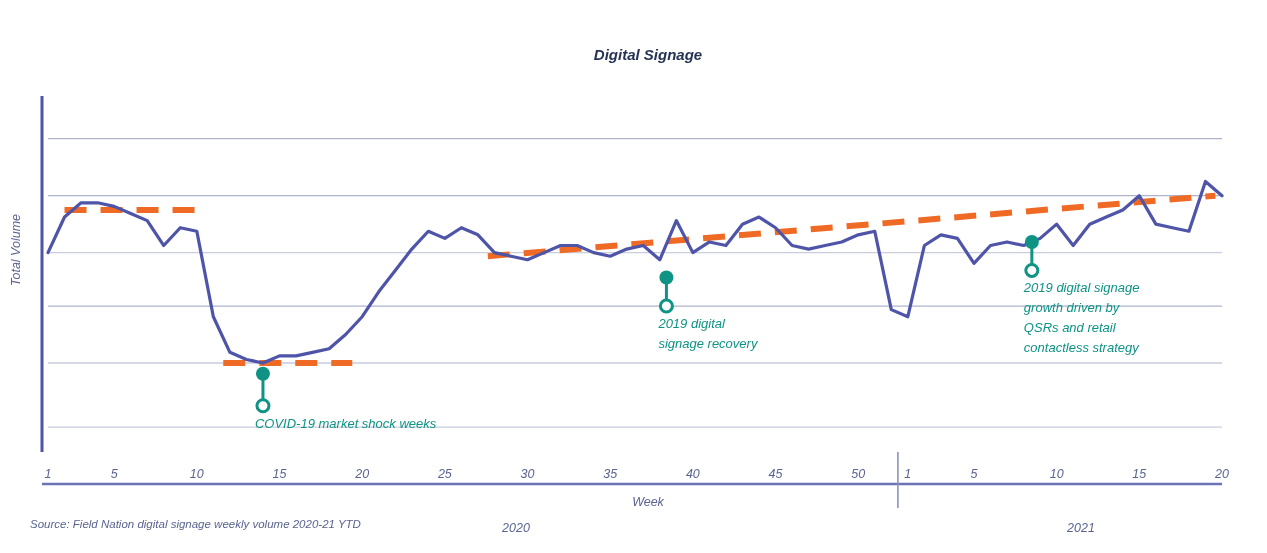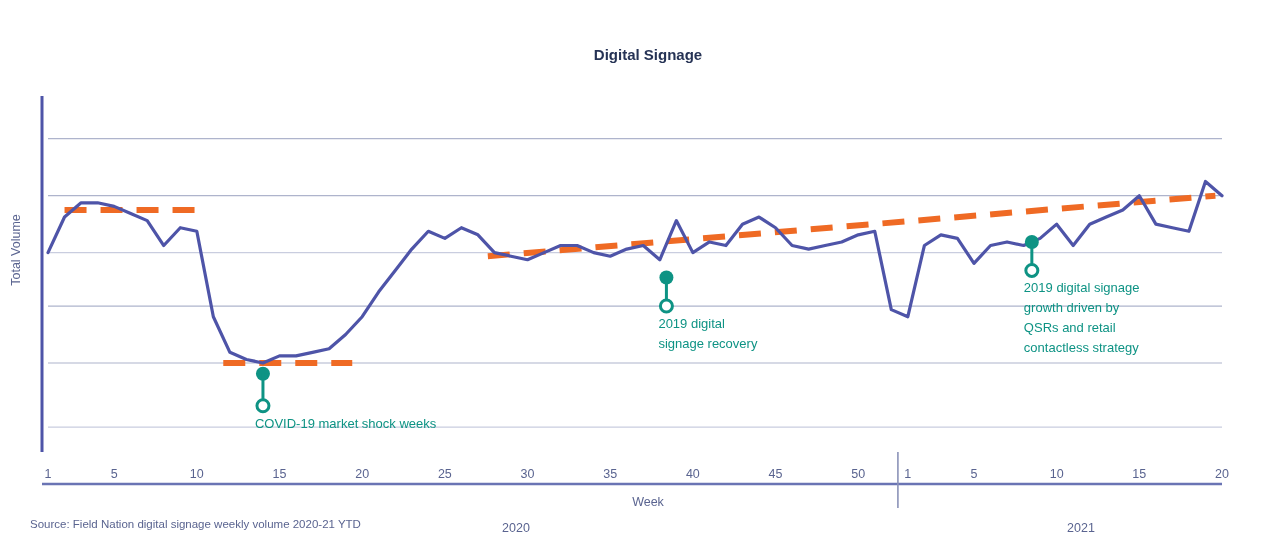--- a/index.html
+++ b/index.html
@@ -3,21 +3,21 @@
 <meta charset="utf-8">
 <style>
   html,body{margin:0;padding:0;}
   body{
     width:1267px;height:553px;
     background:#ffffff;
     font-family:"Liberation Sans", sans-serif;
     overflow:hidden;
     position:relative;
   }
-  #chart-root{position:absolute;left:0;top:0;width:1267px;height:553px;}
+  #chart-root{position:absolute;left:0;top:0;width:1267px;height:553px;font-style:italic;}
   svg{display:block;}
 
   .chart-title{
     font-size:15px;font-weight:bold;fill:#263355;
   }
   .axis-title{
     font-size:12.5px;fill:#5a6490;
   }
   .tick-label{
     font-size:12.5px;fill:#5a6490;

